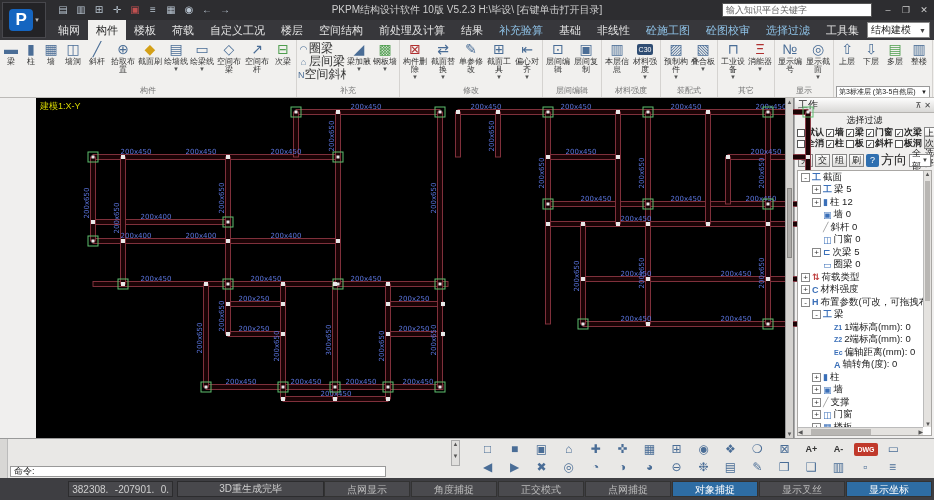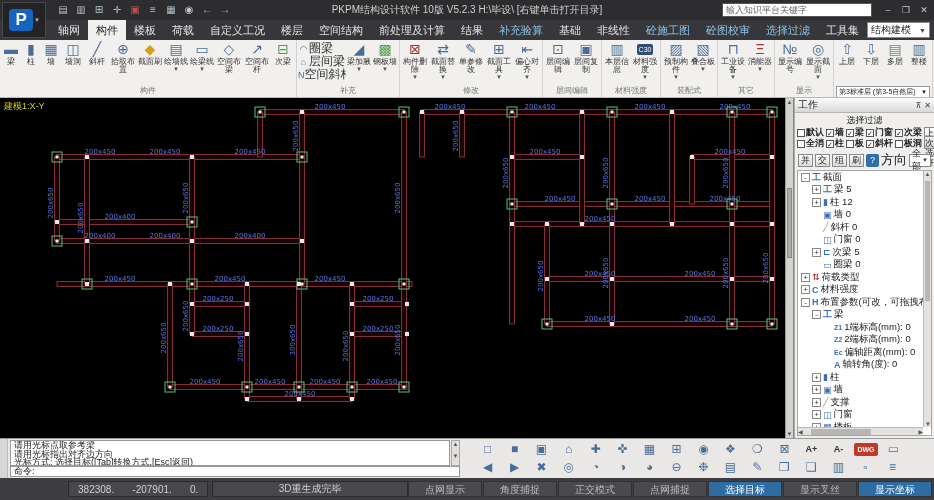--- a/index.html
+++ b/index.html
@@ -40,21 +40,21 @@
 .rstack{display:flex;flex-direction:column;width:48px;padding-top:1px;}
 .sitem{display:flex;align-items:center;height:13px;overflow:hidden;}
 .sic{font-size:9px;width:11px;text-align:center;color:#4a6d96;}
 .slab{font-size:12px;color:#333;white-space:nowrap;}
 .rglabel{height:11px;font-size:8px;line-height:10px;text-align:center;color:#777;}
 .floorsel{height:12px;margin:0 1px 1px;border:1px solid #999;background:#fff;font-size:7px;line-height:10px;color:#222;display:flex;align-items:center;padding:0 2px;white-space:nowrap;}
 .floorsel .mcaret{margin-left:auto;font-size:6px;}
 
 
 .main{height:340px;display:flex;}
-.canvaswrap{width:794px;position:relative;background:#000;border-right:1px solid #888;}
+.canvaswrap{width:794px;position:relative;background:#000;border-right:1px solid #888;margin-left:36px;}
 .cad{position:absolute;left:0;top:0;}
 .viewlabel{position:absolute;left:4px;top:2px;color:#d8d800;font-size:9px;z-index:3;}
 .vscroll{position:absolute;right:0;top:0;bottom:0;width:8px;background:#d4d2cf;border-left:1px solid #999;font-size:6px;color:#555;text-align:center;}
 .vscroll .arr{display:block;height:8px;line-height:8px;}
 .vthumb{position:absolute;left:1px;right:1px;top:90px;height:70px;background:#aeaca9;border:1px solid #8a8885;}
 
 
 .panel{width:140px;background:#f0efee;display:flex;flex-direction:column;font-size:10px;border-left:1px solid #aaa;}
 .pheader{height:15px;background:linear-gradient(#fdfdfd,#d9d8d6);border-bottom:1px solid #b5b3b0;display:flex;align-items:center;padding:0 3px;color:#222;}
 .pheadicons{margin-left:auto;display:flex;gap:3px;font-size:8px;color:#444;}
@@ -84,33 +84,33 @@
 .tvthumb{position:absolute;left:1px;right:1px;top:10px;height:120px;background:#b8b6b3;}
 .thscroll{position:absolute;left:0;right:8px;bottom:0;height:8px;background:#e4e2df;border-top:1px solid #bbb;font-size:6px;color:#555;display:flex;align-items:center;}
 .ththumb{height:6px;background:#b8b6b3;width:60px;margin-left:8px;}
 
 
 .cmdarea{height:40px;background:#e9e8e6;display:flex;border-top:1px solid #999;}
 .cmdstrip{width:8px;background:#d8d7d5;border-right:1px solid #bbb;}
 .cmdleft{width:462px;position:relative;}
 .cmdhist{position:absolute;left:2px;top:1px;width:440px;height:26px;background:#fff;border:1px solid #999;font-size:9px;line-height:8.5px;color:#222;padding:0 3px;overflow:hidden;}
 .cmdvscroll{position:absolute;left:443px;top:1px;width:9px;height:26px;background:#e0dfdd;border:1px solid #aaa;font-size:6px;color:#555;text-align:center;}
-.cmdprompt{position:absolute;left:2px;bottom:1px;width:450px;height:11px;background:#fff;border:1px solid #999;font-size:9px;line-height:9px;color:#222;padding:0 3px;}
+.cmdprompt{position:absolute;left:2px;bottom:1px;width:376px;height:11px;background:#fff;border:1px solid #999;font-size:9px;line-height:9px;color:#222;padding:0 3px;}
 .viewbar{flex:1;display:flex;flex-direction:column;justify-content:center;background:#e9e8e6;padding-left:4px;}
 .vrow{display:flex;height:18px;align-items:center;}
 .vicon{width:27px;height:17px;font-size:12px;line-height:17px;text-align:center;color:#4a6d96;}
 .vicon.txt{font-size:9px;font-weight:bold;color:#333;}
 .vicon.dwg{background:#c0392b;color:#fff;font-size:7px;font-weight:bold;width:24px;height:13px;line-height:13px;border-radius:2px;margin:0 2px;}
 
 
 .statusbar{height:22px;background:#3e3e42;display:flex;align-items:center;font-size:10px;color:#c4c4c4;padding:0 2px;}
 .coords{width:215px;margin-left:66px;height:16px;background:#48484c;border:1px solid #2c2c2e;display:flex;align-items:center;justify-content:space-around;color:#cfcfcf;}
 .statmsg{width:300px;margin-left:4px;height:16px;background:#48484c;border:1px solid #2c2c2e;display:flex;align-items:center;justify-content:center;color:#cfcfcf;}
 .toggles{margin-left:auto;display:flex;gap:1px;}
-.toggle{height:16px;line-height:16px;padding:0 16px;background:#4a4a4e;border:1px solid #333;color:#bbb;white-space:nowrap;}
+.toggle{height:16px;line-height:16px;padding:0 22px;background:#4a4a4e;border:1px solid #333;color:#bbb;white-space:nowrap;}
 .toggle.active{background:#2e6da4;color:#fff;}
 </style>
 </head>
 <body>
 
 <div id="app">
 
   <div class="titlebar">
     <div class="logo">
       <span class="plogo">P</span>
@@ -732,25 +732,20 @@
             <div class="ththumb"></div>
             <span style="margin-left:auto;">▶</span>
           </div>
       </div>
     </div>
   </div>
 
   <div class="cmdarea">
     <div class="cmdstrip"></div>
     <div class="cmdleft">
-      <div class="cmdhist" id="cmdhist">
-          <div>请用光标点取参考梁</div>
-          <div>请用光标指出对齐边方向</div>
-          <div>光标方式: 选择目标([Tab]转换方式,[Esc]返回)</div>
-        </div>
       <div class="cmdvscroll">▲<br><span style="position:relative;top:6px;">▼</span></div>
       <div class="cmdprompt">命令:</div>
     </div>
     <div class="viewbar">
       <div class="vrow" id="vrow1">
           <span class="vicon">□</span>
           <span class="vicon">■</span>
           <span class="vicon">▣</span>
           <span class="vicon">⌂</span>
           <span class="vicon">✚</span>
@@ -792,19 +787,19 @@
         <span>382308.</span>
         <span>-207901.</span>
         <span>0.</span>
       </div>
     <div class="statmsg">3D重生成完毕</div>
     <div class="toggles" id="toggles">
         <div class="toggle">点网显示</div>
         <div class="toggle">角度捕捉</div>
         <div class="toggle">正交模式</div>
         <div class="toggle">点网捕捉</div>
-        <div class="toggle active">选择目标</div>
+        <div class="toggle active">对象捕捉</div>
         <div class="toggle">显示叉丝</div>
         <div class="toggle active">显示坐标</div>
       </div>
   </div>
 
 </div>
 
 </body></html>

